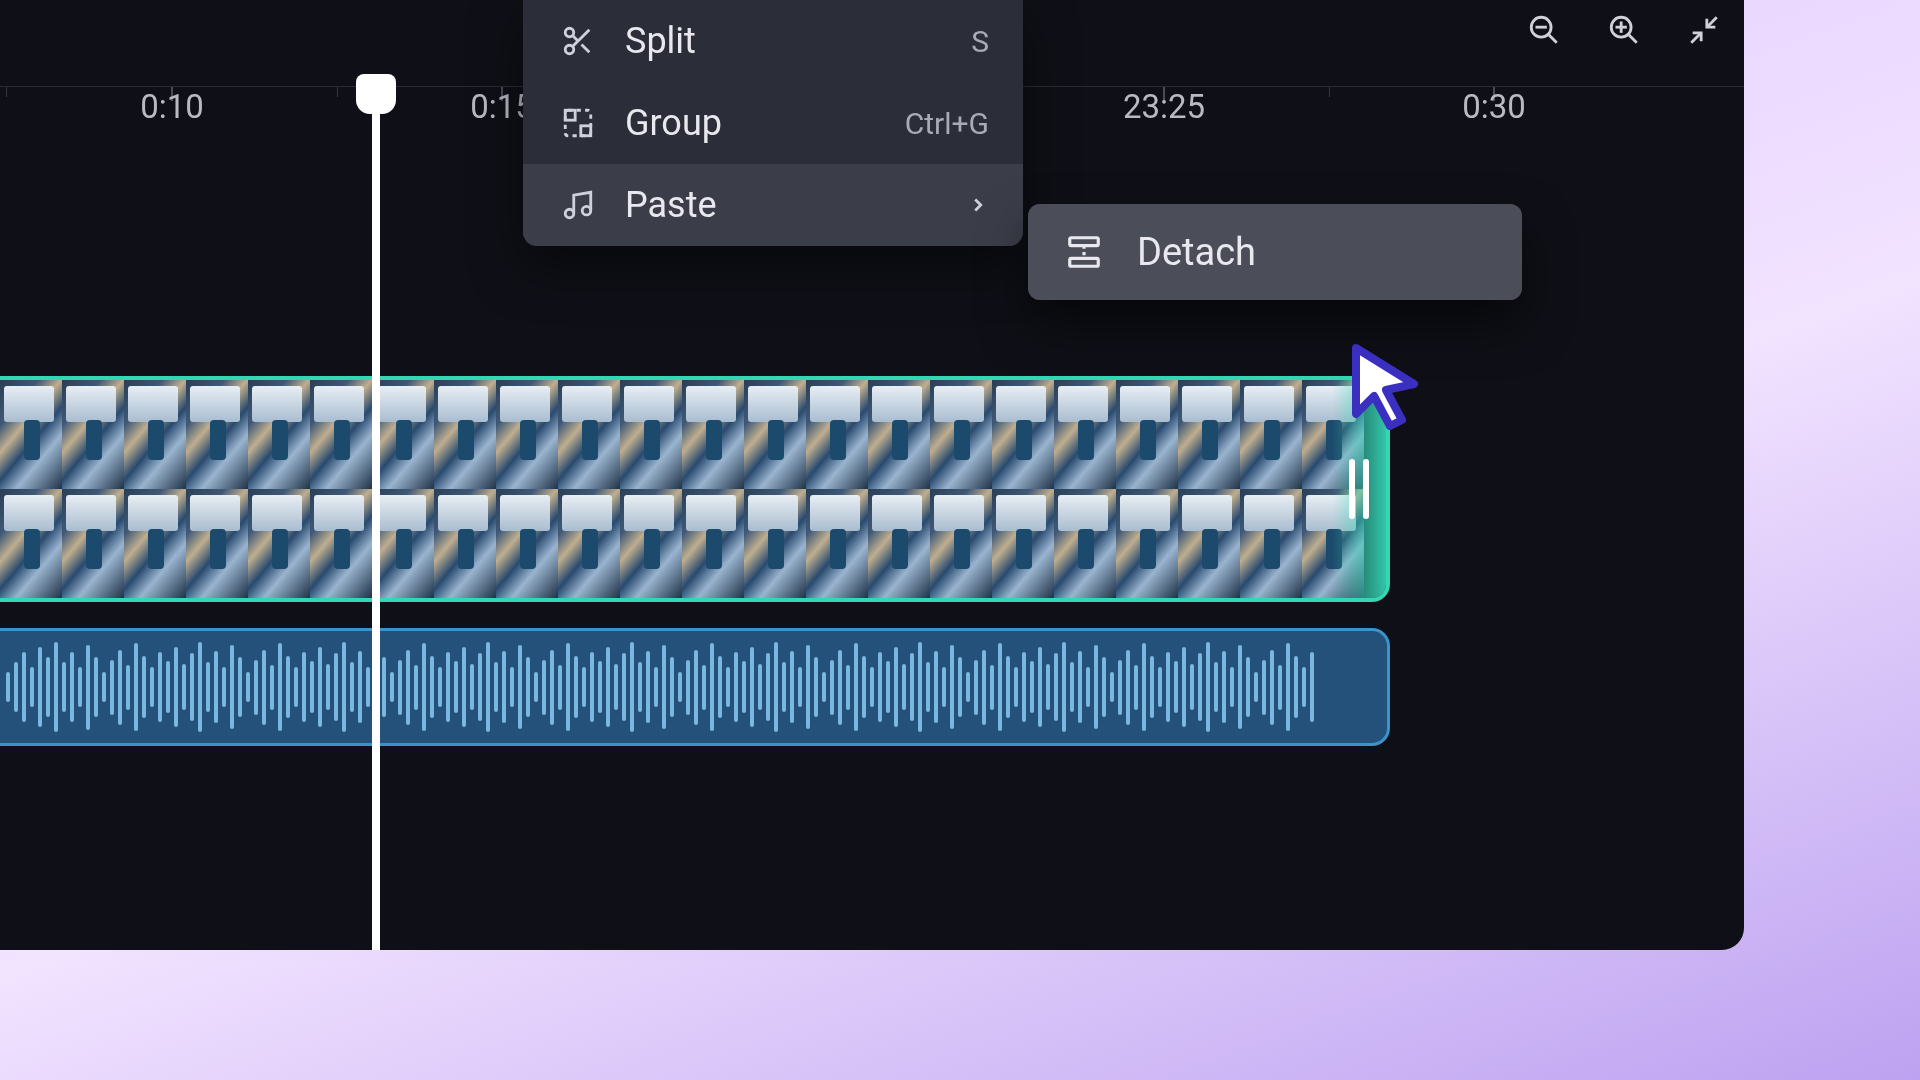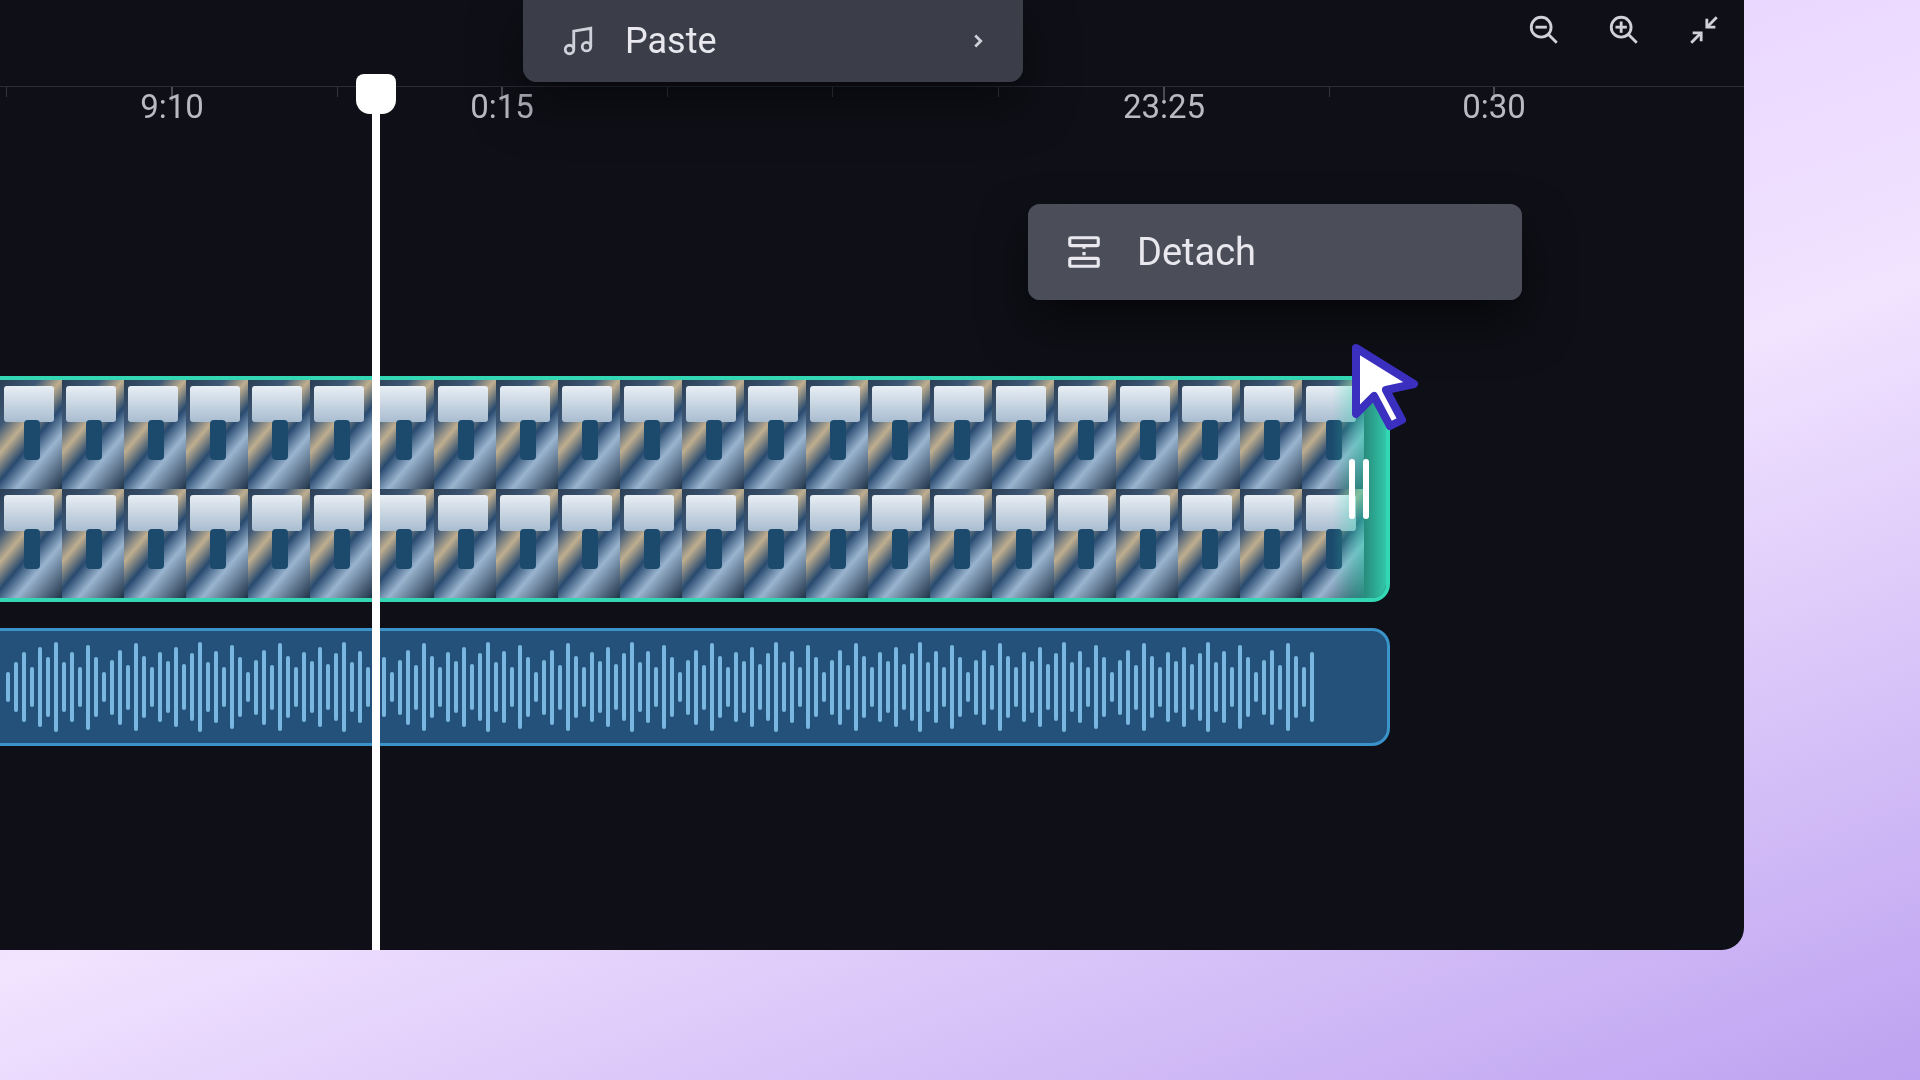--- a/index.html
+++ b/index.html
@@ -149,21 +149,21 @@
         <polyline points="4 14 10 14 10 20"></polyline>
           <polyline points="20 10 14 10 14 4"></polyline>
           <line x1="14" y1="10" x2="21" y2="3"></line>
           <line x1="3" y1="21" x2="10" y2="14"></line>
       </svg>
     </div>
   </div>
 
   <div class="ruler">
     <div class="tickmark" style="left:172px"></div>
-    <div class="tick" style="left:172px">9:10</div>
+    <div class="tick" style="left:172px">0:10</div>
     <div class="tickmark" style="left:502px"></div>
     <div class="tick" style="left:502px">0:15</div>
     <div class="tickmark" style="left:1164px"></div>
     <div class="tick" style="left:1164px">23:25</div>
     <div class="tickmark" style="left:1494px"></div>
     <div class="tick" style="left:1494px">0:30</div>
     <div class="minor" style="left:6px"></div>
       <div class="minor" style="left:337px"></div>
       <div class="minor" style="left:667px"></div>
       <div class="minor" style="left:832px"></div>
@@ -394,20 +394,44 @@
         <i style="height: 75px;"></i>
         <i style="height: 45px;"></i>
         <i style="height: 88px;"></i>
         <i style="height: 62px;"></i>
         <i style="height: 40px;"></i>
         <i style="height: 70px;"></i>
       </div>
   </div>
 
   <div class="ctx">
+    <div class="row">
+      <span class="ic">
+        <svg width="34" height="34" viewBox="0 0 24 24" fill="none" stroke="currentColor" stroke-width="2">
+          <circle cx="6" cy="6" r="3"></circle>
+            <circle cx="6" cy="18" r="3"></circle>
+            <line x1="20" y1="4" x2="8.12" y2="15.88"></line>
+            <line x1="14.47" y1="14.48" x2="20" y2="20"></line>
+            <line x1="8.12" y1="8.12" x2="12" y2="12"></line>
+        </svg>
+      </span>
+      <span>Split</span>
+      <span class="sc">S</span>
+    </div>
+    <div class="row">
+      <span class="ic">
+        <svg width="34" height="34" viewBox="0 0 24 24" fill="none" stroke="currentColor" stroke-width="2">
+          <rect x="3" y="3" width="7" height="7"></rect>
+            <rect x="14" y="14" width="7" height="7"></rect>
+            <rect x="3" y="3" width="18" height="18" stroke-dasharray="3 3" rx="2"></rect>
+        </svg>
+      </span>
+      <span>Group</span>
+      <span class="sc">Ctrl+G</span>
+    </div>
     <div class="row hover">
       <span class="ic">
         <svg width="34" height="34" viewBox="0 0 24 24" fill="none" stroke="currentColor" stroke-width="2">
           <path d="M9 18V5l12-2v13"></path>
             <circle cx="6" cy="18" r="3"></circle>
             <circle cx="18" cy="16" r="3"></circle>
         </svg>
       </span>
       <span>Paste</span>
       <span class="chev">

